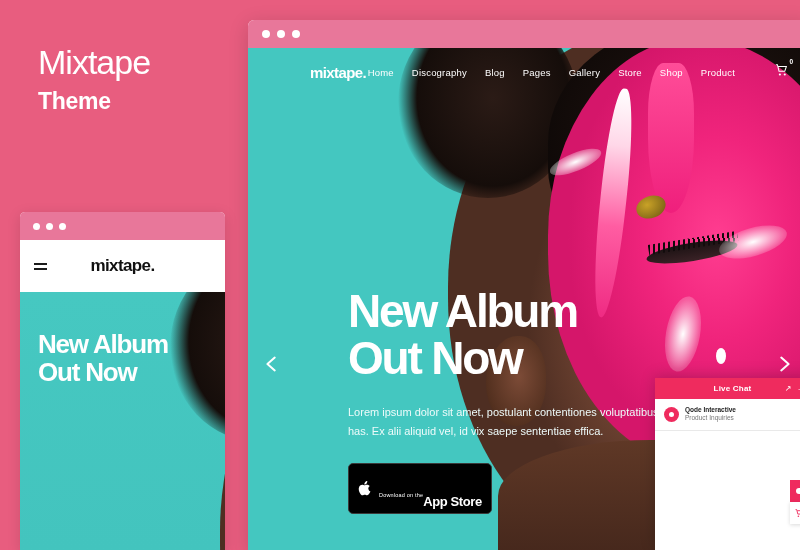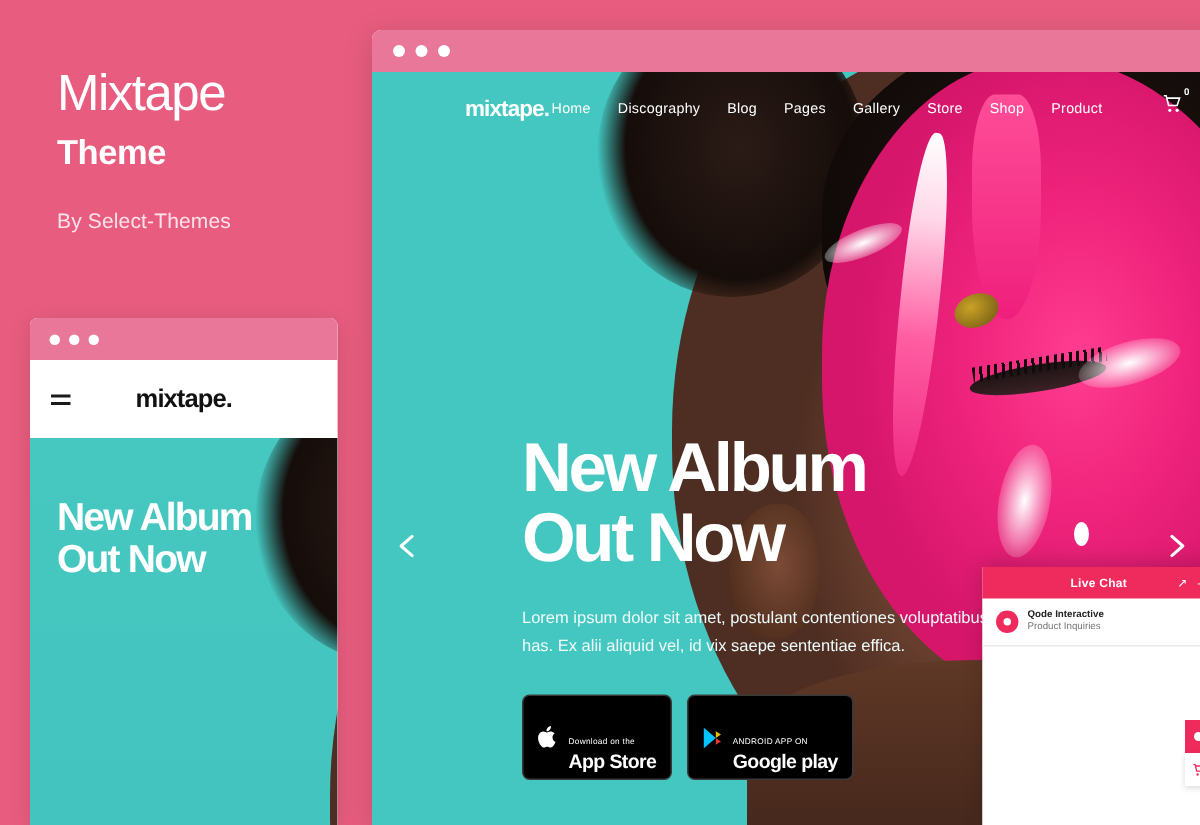--- a/index.html
+++ b/index.html
@@ -190,21 +190,21 @@
     max-width:330px;
   }
   .hero-badges { display:flex; gap:10px; margin-top:22px; }
 
   
   .badge {
     display:inline-flex; align-items:center; gap:6px;
     background:#000; border-radius:5px; padding:5px 9px;
     border:1px solid #3a3a3a;
   }
-  .badge .bt { display:flex; flex-direction:column; line-height:1;margin-top:24px; }
+  .badge .bt { display:flex; line-height:1;margin-top:24px; }
   .badge .bt .s { font-size:5.5px; color:#fff; letter-spacing:0.2px; }
   .badge .bt .l { font-size:13px; color:#fff; font-weight:bold; letter-spacing:-0.4px; margin-top:2px; }
 
   
   .arrow {
     position:absolute; top:305px; z-index:18; cursor:pointer;
     font-size:0; width:22px; height:22px;
   }
   .arrow svg { width:22px; height:22px; }
   .arrow.left { left:13px; }
@@ -245,21 +245,20 @@
   .rail-btn.red { background:#ef2b5e; }
   .rail-btn.white { background:#fff; box-shadow:0 1px 4px rgba(0,0,0,0.15); }
   .rail-btn.red i { width:6px; height:6px; border-radius:50%; background:#fff; display:block; }
 </style>
 </head>
 <body>
 
 <div class="promo">
   <div class="promo-title">Mixtape</div>
   <div class="promo-sub">Theme</div>
-  <div class="promo-by">By Select-Themes</div>
 </div>
 
 <div class="mobile-frame">
   <div class="mf-bar">
     <span class="dot"></span>
     <span class="dot"></span>
     <span class="dot"></span>
   </div>
   <div class="mf-header">
     <span class="mf-burger">
@@ -342,31 +341,20 @@
       <div class="hero-badges">
         <div class="badge">
           <svg width="15" height="17" viewBox="0 0 14 16">
               <path fill="#fff" d="M9.6 8.3c0-1.7 1.4-2.5 1.4-2.6-.8-1.1-2-1.3-2.4-1.3-1-.1-2 .6-2.5.6s-1.3-.6-2.2-.6c-1.1 0-2.1.7-2.7 1.7-1.2 2-.3 5 .8 6.6.6.8 1.2 1.7 2.1 1.7.9 0 1.2-.5 2.2-.5s1.3.5 2.2.5 1.5-.8 2.1-1.6c.7-.9.9-1.8 1-1.9 0 0-1.9-.7-1.9-2.6zM8 3.3c.5-.6.8-1.4.7-2.3-.7 0-1.6.5-2.1 1.1-.4.5-.8 1.4-.7 2.2.8.1 1.6-.4 2.1-1z"></path>
             </svg>
           <span class="bt">
             <span class="s">Download on the</span>
             <span class="l">App Store</span>
           </span>
         </div>
-        <div class="badge">
-          <svg width="15" height="16" viewBox="0 0 13 14">
-            <path fill="#00c3ff" d="M1 1l7 6-7 6z"></path>
-              <path fill="#ffd400" d="M8 7l3-2-3-2z" opacity=".9"></path>
-            <path fill="#f44336" d="M8 7l3 2-3 2z" opacity=".9"></path>
-          </svg>
-          <span class="bt">
-            <span class="s">ANDROID APP ON</span>
-            <span class="l">Google play</span>
-          </span>
-        </div>
       </div>
     </div>
 
     <div class="arrow left">
       <svg viewBox="0 0 24 24">
           <path d="M15 5l-8 7 8 7" fill="none" stroke="#fff" stroke-width="2.2" stroke-linecap="round" stroke-linejoin="round"></path>
         </svg>
     </div>
     <div class="arrow right">
       <svg viewBox="0 0 24 24">

